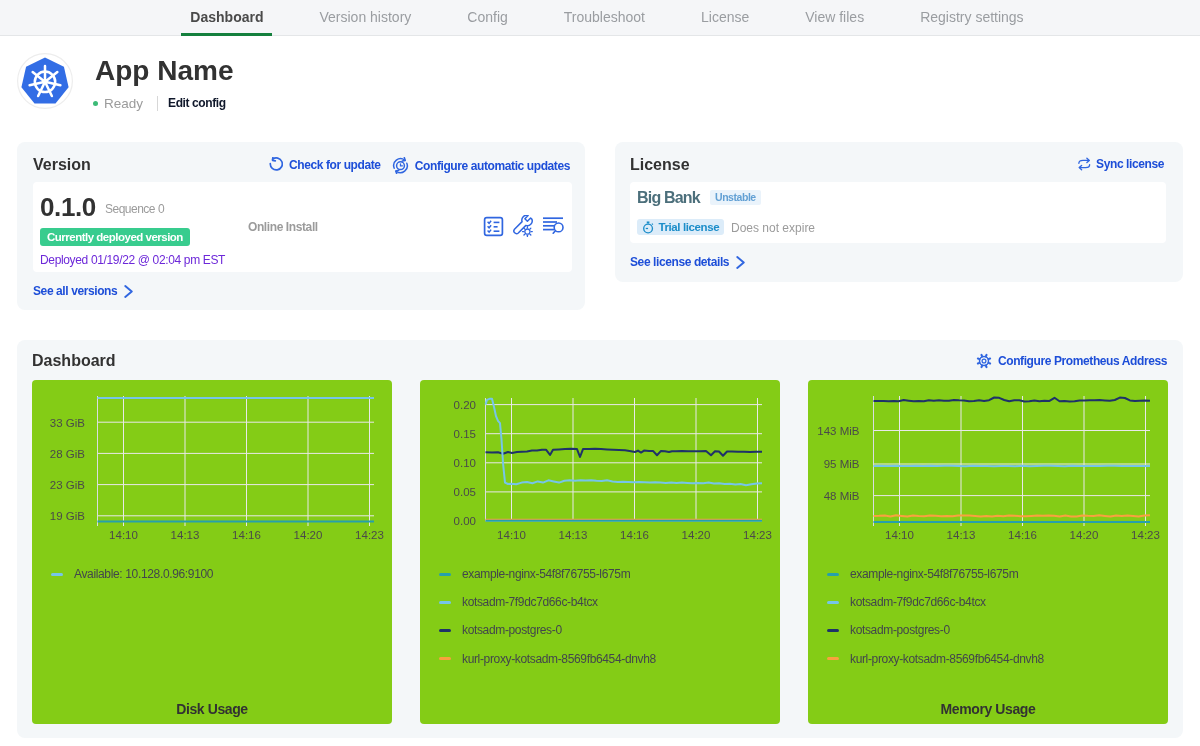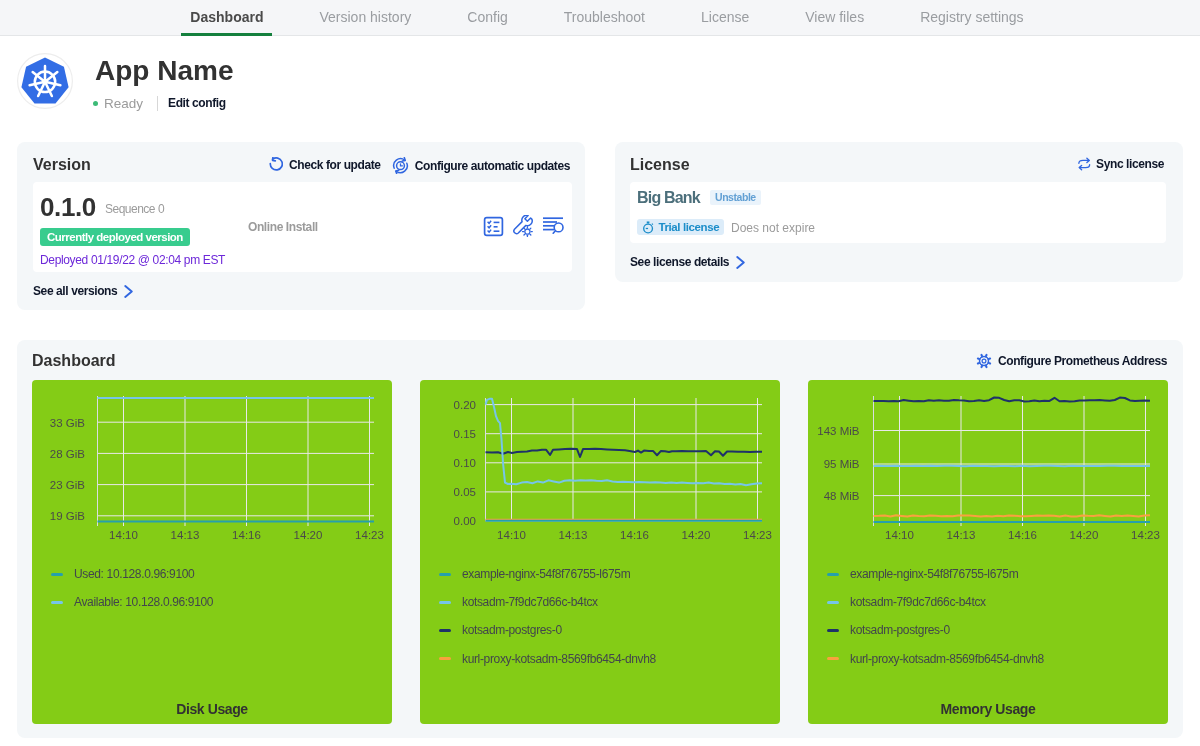--- a/index.html
+++ b/index.html
@@ -11,21 +11,21 @@
 .statusrow { position:absolute; left:93px; top:94px; height:18px; display:flex; align-items:center; font-size:13.5px; }
 .dot { width:5px; height:5px; border-radius:50%; background:#3dbb77; margin-right:6px; }
 .ready { color:#9b9b9b; }
 .vsep { width:1px; height:15px; background:#d7d7d7; margin-left:14px; margin-right:10px; }
 .editcfg { color:#0f172a; font-weight:700; font-size:12px; letter-spacing:-0.4px; }
 .panel { position:absolute; background:#f4f7f9; border-radius:8px; }
 #vpanel { left:17px; top:142px; width:568px; height:168px; }
 #lpanel { left:615px; top:142px; width:568px; height:140px; }
 #mpanel { left:17px; top:340px; width:1166px; height:398px; }
 .ptitle { font-size:16px; font-weight:700; color:#323232; position:absolute; }
-.link { color:#0f172a; font-weight:700; font-size:12px; letter-spacing:-0.4px; display:flex; align-items:center; position:absolute; white-space:nowrap; }
+.link { color:#1d4ed8; font-weight:700; font-size:12px; letter-spacing:-0.4px; display:flex; align-items:center; position:absolute; white-space:nowrap; }
 .card { position:absolute; background:#fff; border-radius:4px; }
 #vcard { left:16px; top:40px; width:539px; height:90px; }
 #lcard { left:15px; top:40px; width:536px; height:61px; }
 .vnum { position:absolute; left:40px; top:193.5px; font-size:26px; font-weight:700; color:#323232; line-height:1; letter-spacing:-0.4px; }
 .seq { position:absolute; left:105px; top:201.5px; font-size:12px; color:#9b9b9b; letter-spacing:-0.5px; }
 .badge-green { position:absolute; left:40px; top:228px; height:18px; line-height:18px; padding:0 7px; background:#38cc8e; color:#fff; font-size:11.5px; font-weight:700; border-radius:3px; letter-spacing:-0.5px; }
 .deployed { position:absolute; left:40px; top:252.5px; font-size:12px; color:#6d28d9; font-weight:400; letter-spacing:-0.35px; }
 .onlinei { position:absolute; left:248px; top:220px; font-size:12px; color:#9b9b9b; font-weight:700; letter-spacing:-0.4px; }
 .vicons { position:absolute; left:483px; top:215px; width:82px; display:flex; justify-content:space-between; align-items:center; }
 .bigbank { position:absolute; left:637px; top:189px; font-size:16px; font-weight:700; color:#4c6f7b; letter-spacing:-0.8px; }
@@ -208,24 +208,20 @@
         <text x="91.5" y="158.5" text-anchor="middle" font-size="11.5" fill="#4a4a4a">14:10</text>
         <text x="153.0" y="158.5" text-anchor="middle" font-size="11.5" fill="#4a4a4a">14:13</text>
         <text x="214.5" y="158.5" text-anchor="middle" font-size="11.5" fill="#4a4a4a">14:16</text>
         <text x="276.0" y="158.5" text-anchor="middle" font-size="11.5" fill="#4a4a4a">14:20</text>
         <text x="337.5" y="158.5" text-anchor="middle" font-size="11.5" fill="#4a4a4a">14:23</text>
         <polyline points="65.5,18.0 342.0,18.0" fill="none" stroke="#76c5e8" stroke-width="2.0" stroke-linejoin="round" stroke-linecap="butt"></polyline>
         <polyline points="65.5,141.6 342.0,141.6" fill="none" stroke="#26a0ac" stroke-width="2.0" stroke-linejoin="round" stroke-linecap="butt"></polyline>
       </svg>
 <div class="legend">
         <div class="lrow">
-          <span class="dash" style="background:#26a0ac"></span>
-          <span>Used: 10.128.0.96:9100</span>
-        </div>
-        <div class="lrow">
           <span class="dash" style="background:#76c5e8"></span>
           <span>Available: 10.128.0.96:9100</span>
         </div>
       </div>
 <div class="mtitle">Disk Usage</div>
 </div>
     <div class="mcard" style="left:403px">
 <svg width="360" height="168" viewBox="0 0 360 168">
         <line x1="65.5" y1="24.6" x2="342.0" y2="24.6" stroke="#e8e8e8" stroke-width="1"></line>
         <line x1="65.5" y1="53.7" x2="342.0" y2="53.7" stroke="#e8e8e8" stroke-width="1"></line>

